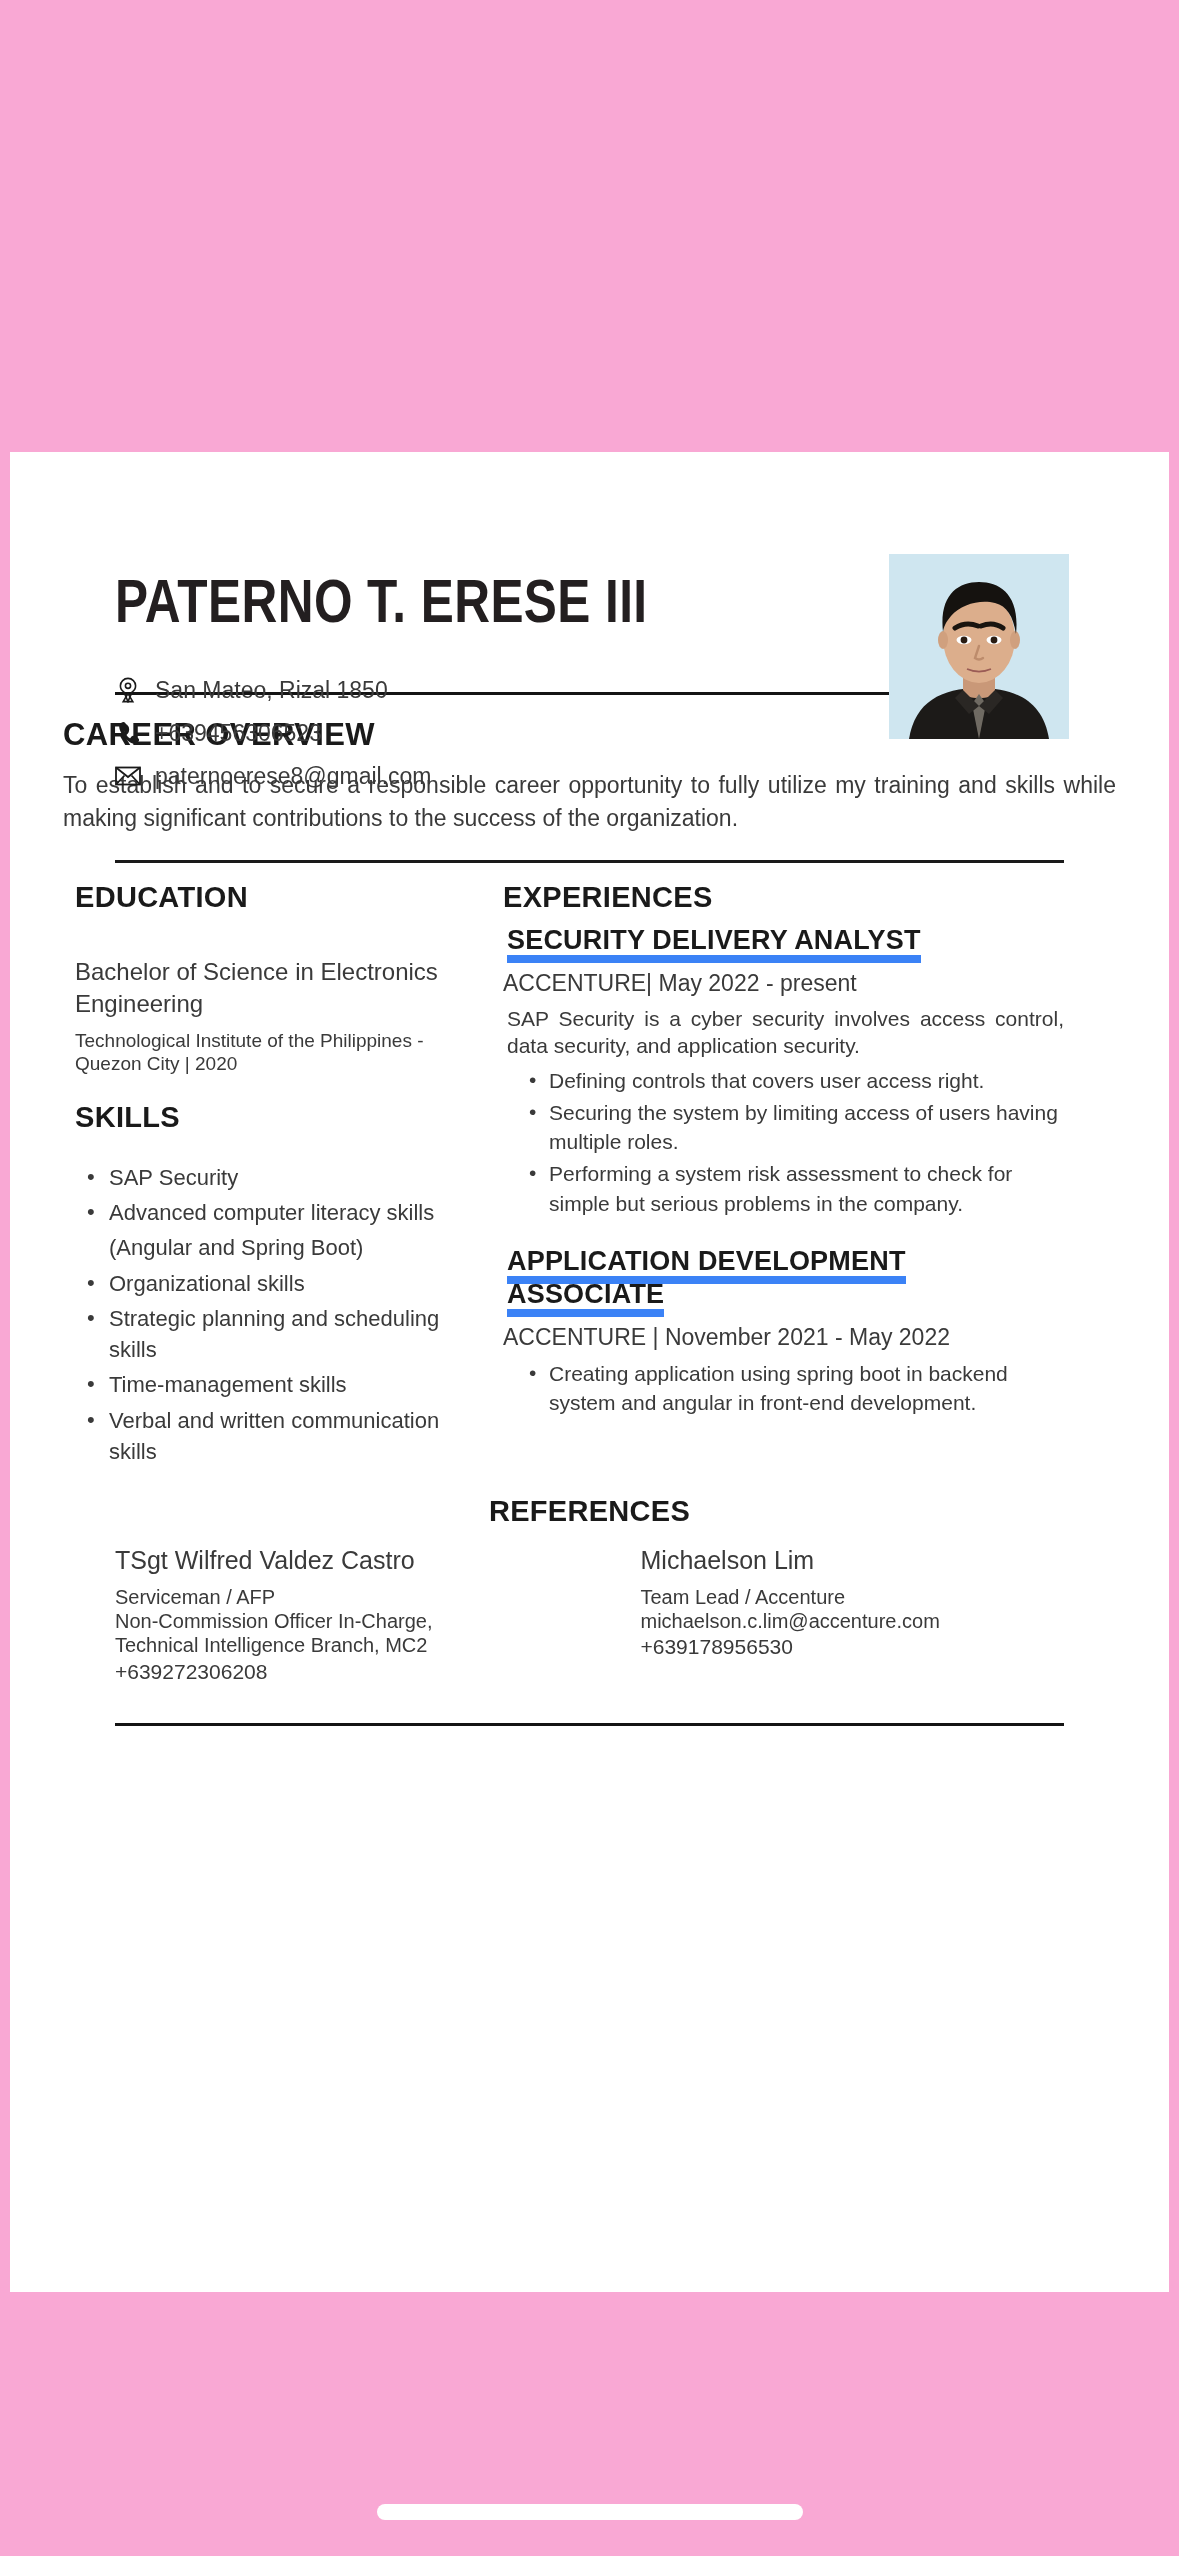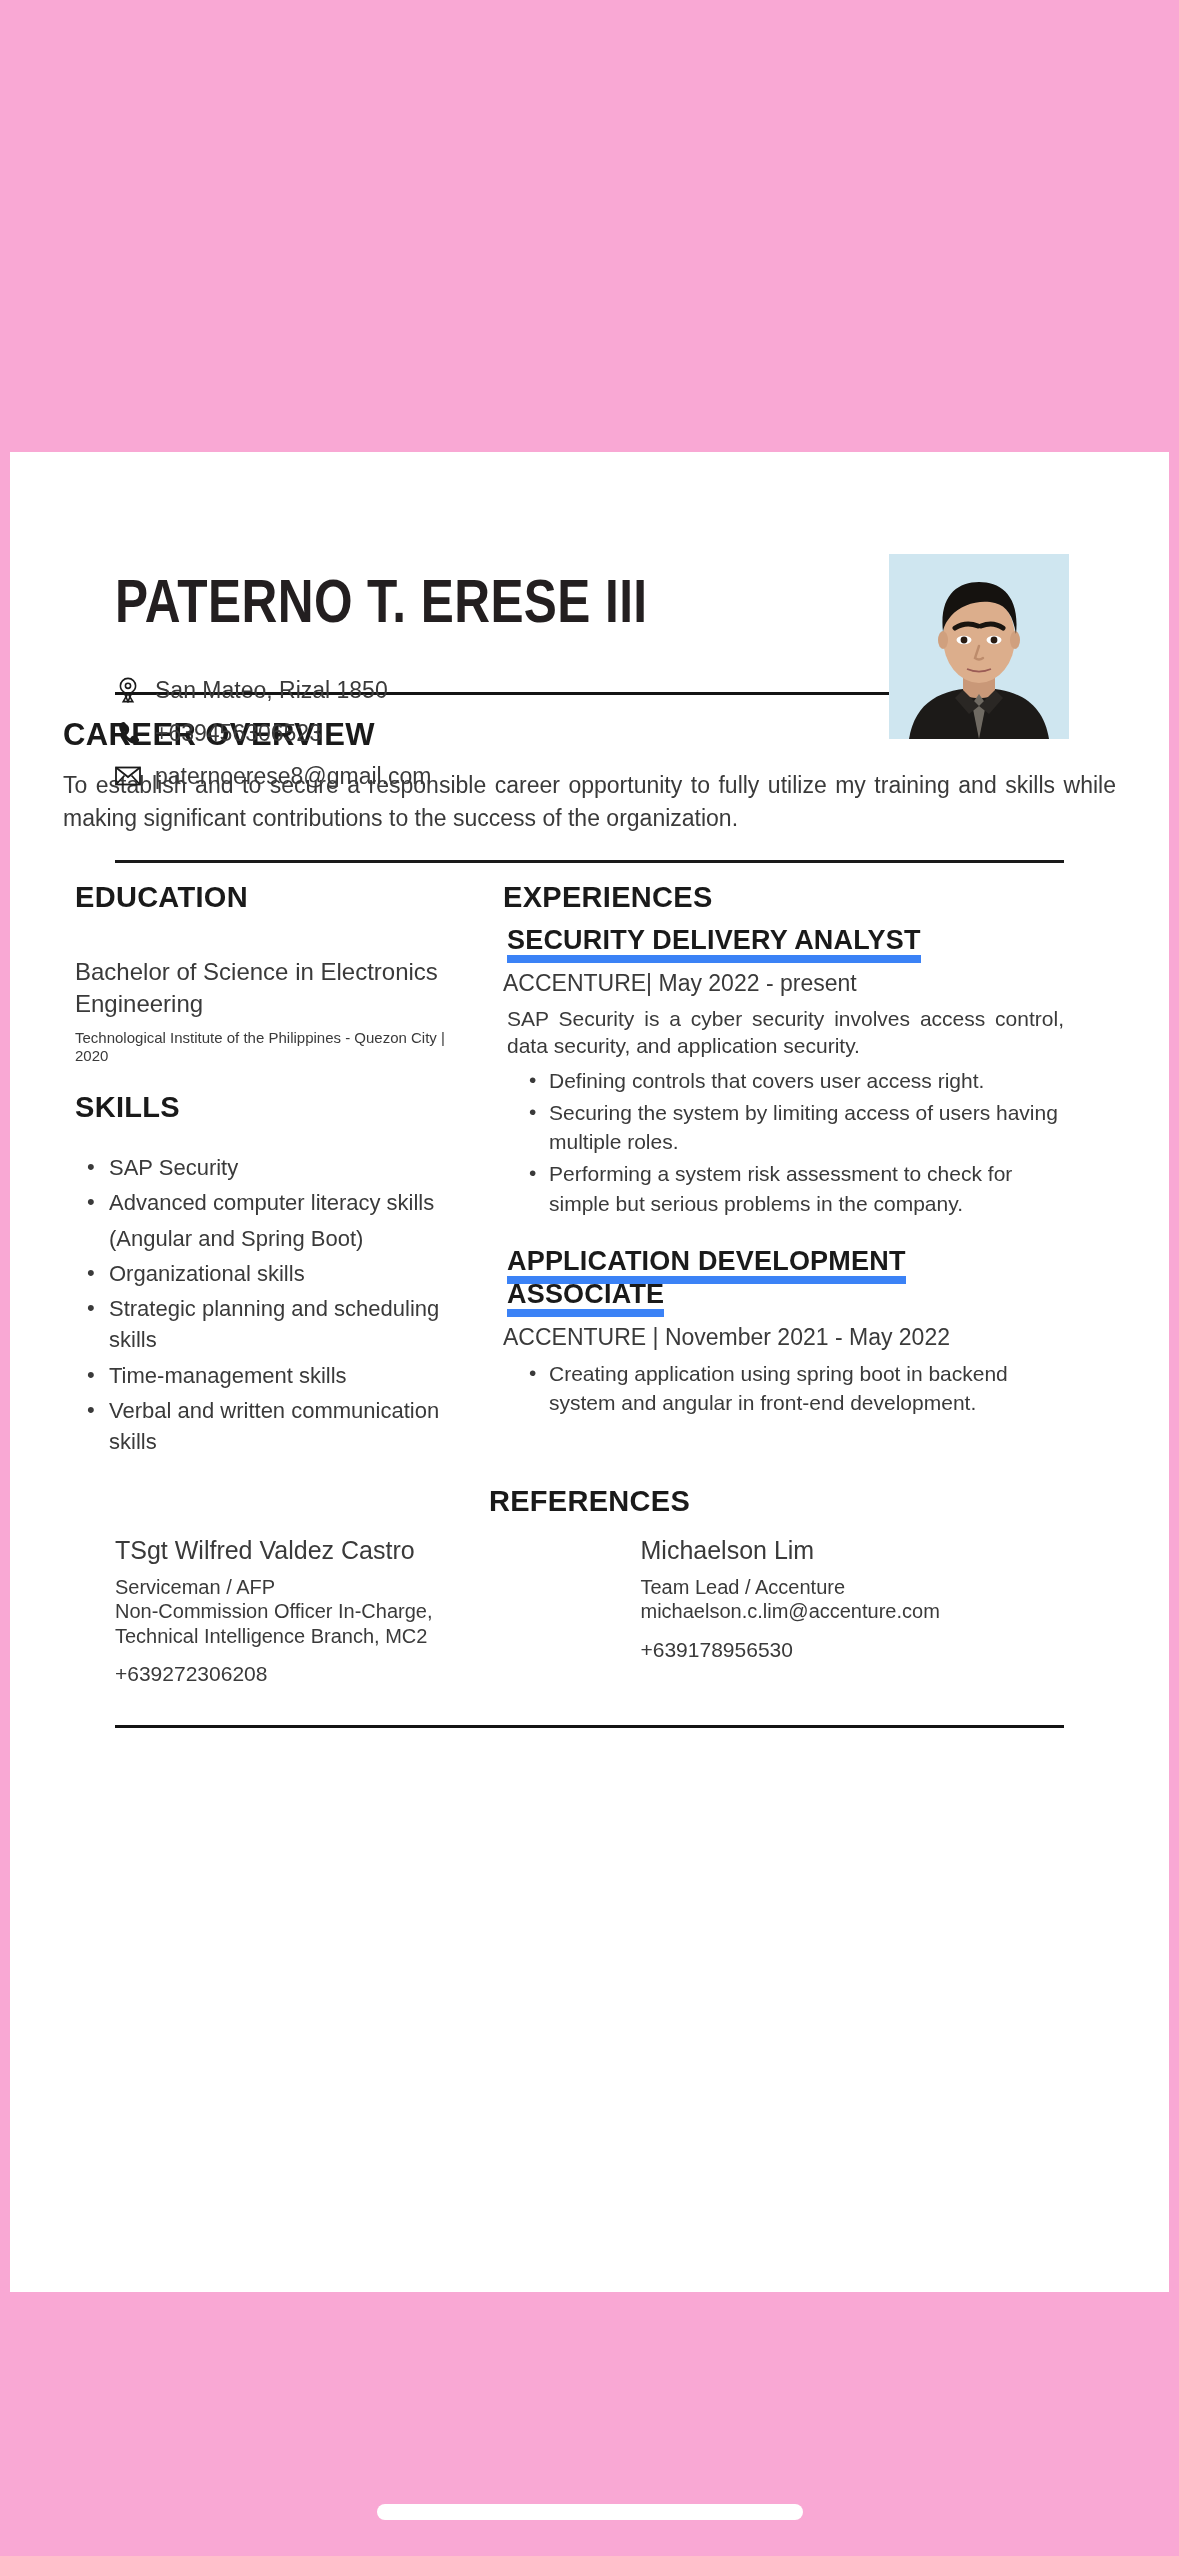--- a/index.html
+++ b/index.html
@@ -145,21 +145,21 @@
   .col-title.edu { margin-bottom: 42px; }
   .col-title.skills { margin: 26px 0 28px 0; }
 
   .edu-degree {
     font-size: 24px;
     color: #3a3a3a;
     line-height: 1.34;
     margin: 0 0 8px 0;
   }
   .edu-school {
-    font-size: 15px;
+    font-size: 19px;
     color: #3a3a3a;
     line-height: 1.22;
     margin: 0;
   }
 
   ul.bullets {
     margin: 0;
     padding-left: 34px;
     list-style: none;
   }
@@ -251,21 +251,21 @@
   .ref-detail {
     font-size: 20px;
     color: #3a3a3a;
     line-height: 1.22;
     margin: 0;
   }
   .ref-phone {
     font-size: 21px;
     color: #3a3a3a;
     line-height: 1.3;
-    margin: 12px 0 0 0;
+    margin: 0 0 0 0;
   }
   .bottom-rule {
     border-top: 3px solid #141414;
     margin: 38px 105px 0 105px;
     height: 0;
   }
 </style>
 </head>
 <body>
 

